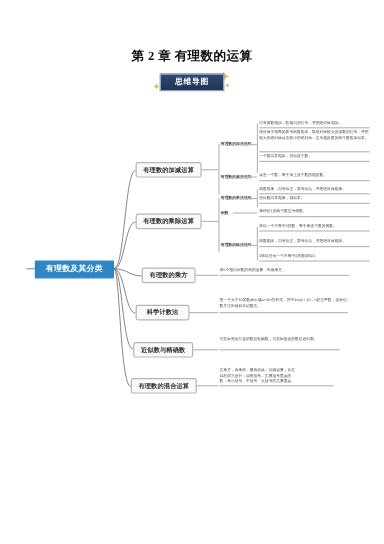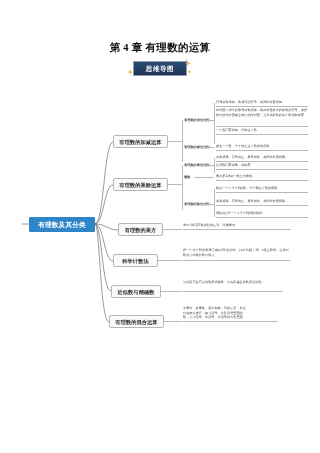--- a/index.html
+++ b/index.html
@@ -163,21 +163,21 @@
   .vrule {
     position: absolute;
     width: 0;
     border-left: 0.6px solid #b9b9b9;
   }
 </style>
 </head>
 <body>
 
 <div id="page-header">
-  <h1 id="doc-title">第 4 章  有理数的运算</h1>
+  <h1 id="doc-title">第 2 章  有理数的运算</h1>
 </div>
 
 <div id="badge-wrap">
   <span class="spark" id="spark-a">✦</span>
   <span class="spark" id="spark-b">✦</span>
   <span class="spark" id="spark-c">✦</span>
   <div id="badge">
     <span id="badge-label">思维导图</span>
   </div>
 </div>

